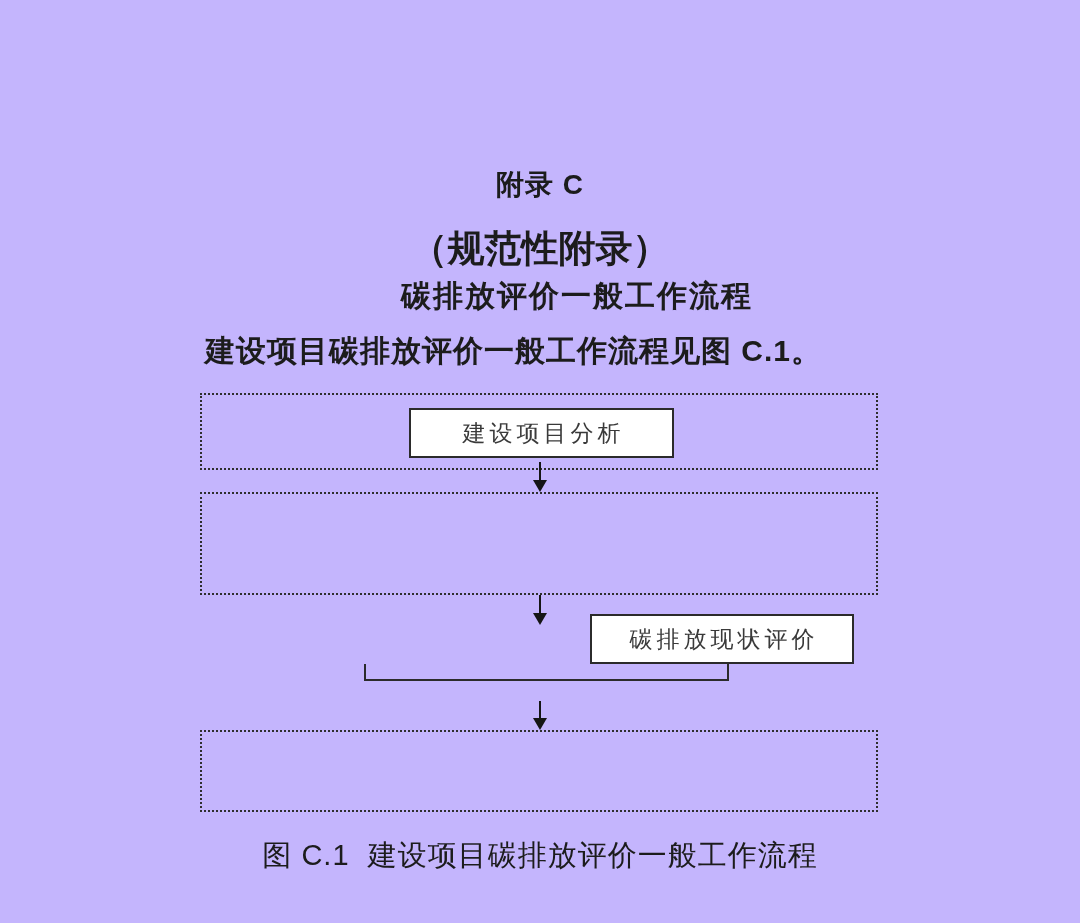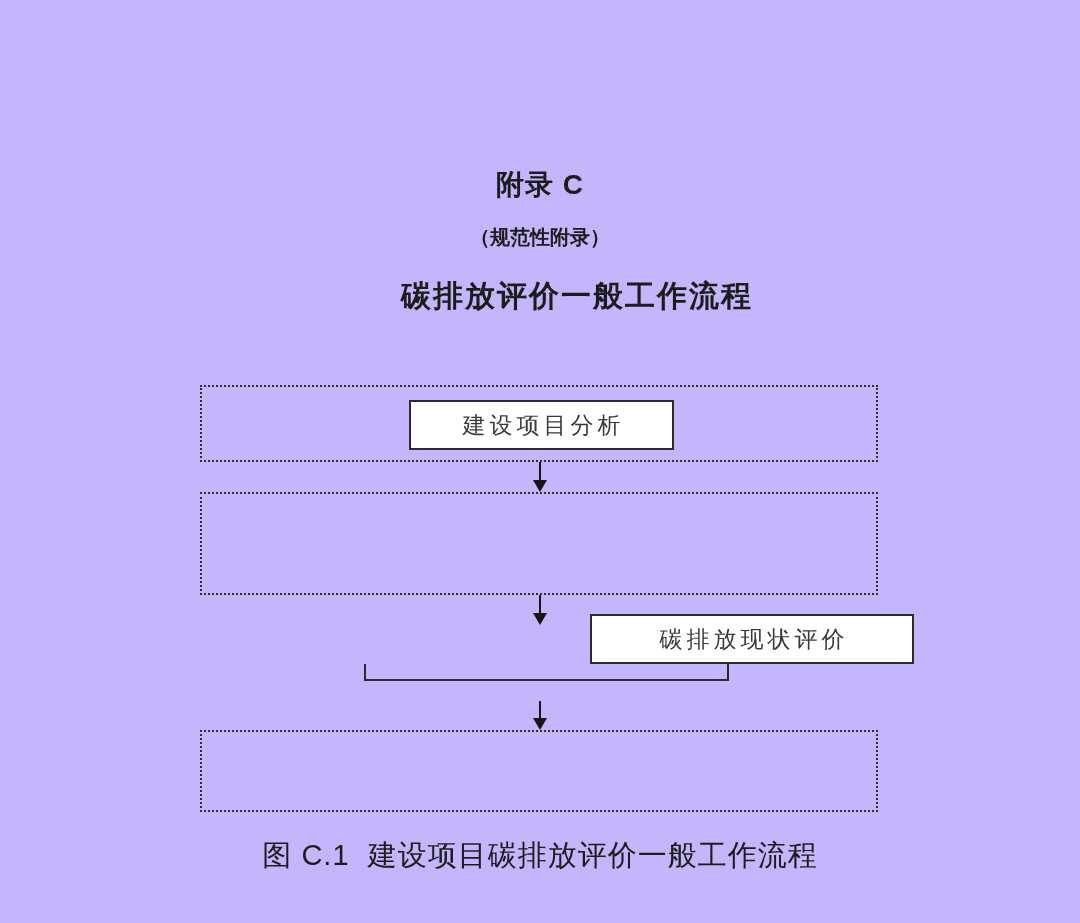--- a/index.html
+++ b/index.html
@@ -2,48 +2,48 @@
 <html><head>
 <meta charset="utf-8">
 <style>
   html, body { margin:0; padding:0; background:#ffffff; }
   .page {
     position:relative; width:1080px; height:923px; background:#c4b5fd;
     font-family:"Liberation Sans","DejaVu Sans",sans-serif; color:#1c1c1c; overflow:hidden;
   }
   .centered { position:absolute; left:0; width:100%; text-align:center; }
   .h-title   { top:166px; font-size:28px; font-weight:700; letter-spacing:1px; }
-  .h-sub     { top:224px; font-size:20px; font-weight:700; }
+  .h-sub     { top:224px; font-size:37px; font-weight:700; }
   .h-heading { top:276px; font-size:30px; font-weight:700; letter-spacing:2px;padding-left:37px; }
   .intro {
     position:absolute; left:205px; top:331px; font-size:30px; font-weight:700;
     letter-spacing:1px; white-space:pre;
   }
   .caption { top:836px; font-size:29px; font-weight:400; white-space:pre; letter-spacing:1px; }
 
   
   .diagram { position:absolute; left:200px; top:385px; width:678px; height:430px; }
   .dotted {
     position:absolute; left:0; width:678px; box-sizing:border-box;
     border:2px dotted #2e2e2e;
   }
-  .d1 { top:0;     height:77px;text-align:right;  }
+  .d1 { top:8px;     height:77px;text-align:right;  }
   .d2 { top:107px; height:103px; }
   .d3 { top:240px; height:76px;  }
   .d4 { top:345px; height:82px;  }
 
   .fbox {
     position:absolute; box-sizing:border-box; border:2px solid #2b2b2b; background:#ffffff;
     display:flex; align-items:center; justify-content:center;
     font-family:"Liberation Serif","DejaVu Serif",serif;
     font-size:23px; color:#3a3a3a; letter-spacing:4px; text-indent:4px;
   }
   .b1  { left:207px; top:13px;  width:265px; height:50px; }
   .b2a { left:28px;  top:120px; width:279px; height:50px; }
-  .b2b { left:388px; top:120px; width:324px; height:50px; }
+  .b2b { left:388px; top:120px; width:264px; height:50px; }
   .b3  { left:139px; top:254px; width:393px; height:50px; }
 
   .uconn {
     position:absolute; left:162px; top:170px; width:365px; height:17px; box-sizing:border-box;
     border-left:2px solid #2b2b2b; border-right:2px solid #2b2b2b; border-bottom:2px solid #2b2b2b;
   }
 
   .arrow { position:absolute; width:2px; background:#151515; }
   .arrow::after {
     content:""; position:absolute; bottom:-11px; left:-6px;
@@ -55,20 +55,21 @@
   .a3 { left:339px; top:316px; height:18px; }
 </style>
 </head>
 <body>
 
 <div class="page">
 
   <div class="centered h-title">附录 C</div>
   <div class="centered h-sub">（规范性附录）</div>
   <div class="centered h-heading">碳排放评价一般工作流程</div>
+  <div class="intro">建设项目碳排放评价一般工作流程见图 C.1。</div>
 
   <div class="diagram">
 
     <div class="dotted d1">
       <div class="fbox b1">
         <span>建设项目分析</span>
       </div>
     </div>
 
     <div class="arrow a1"></div>

